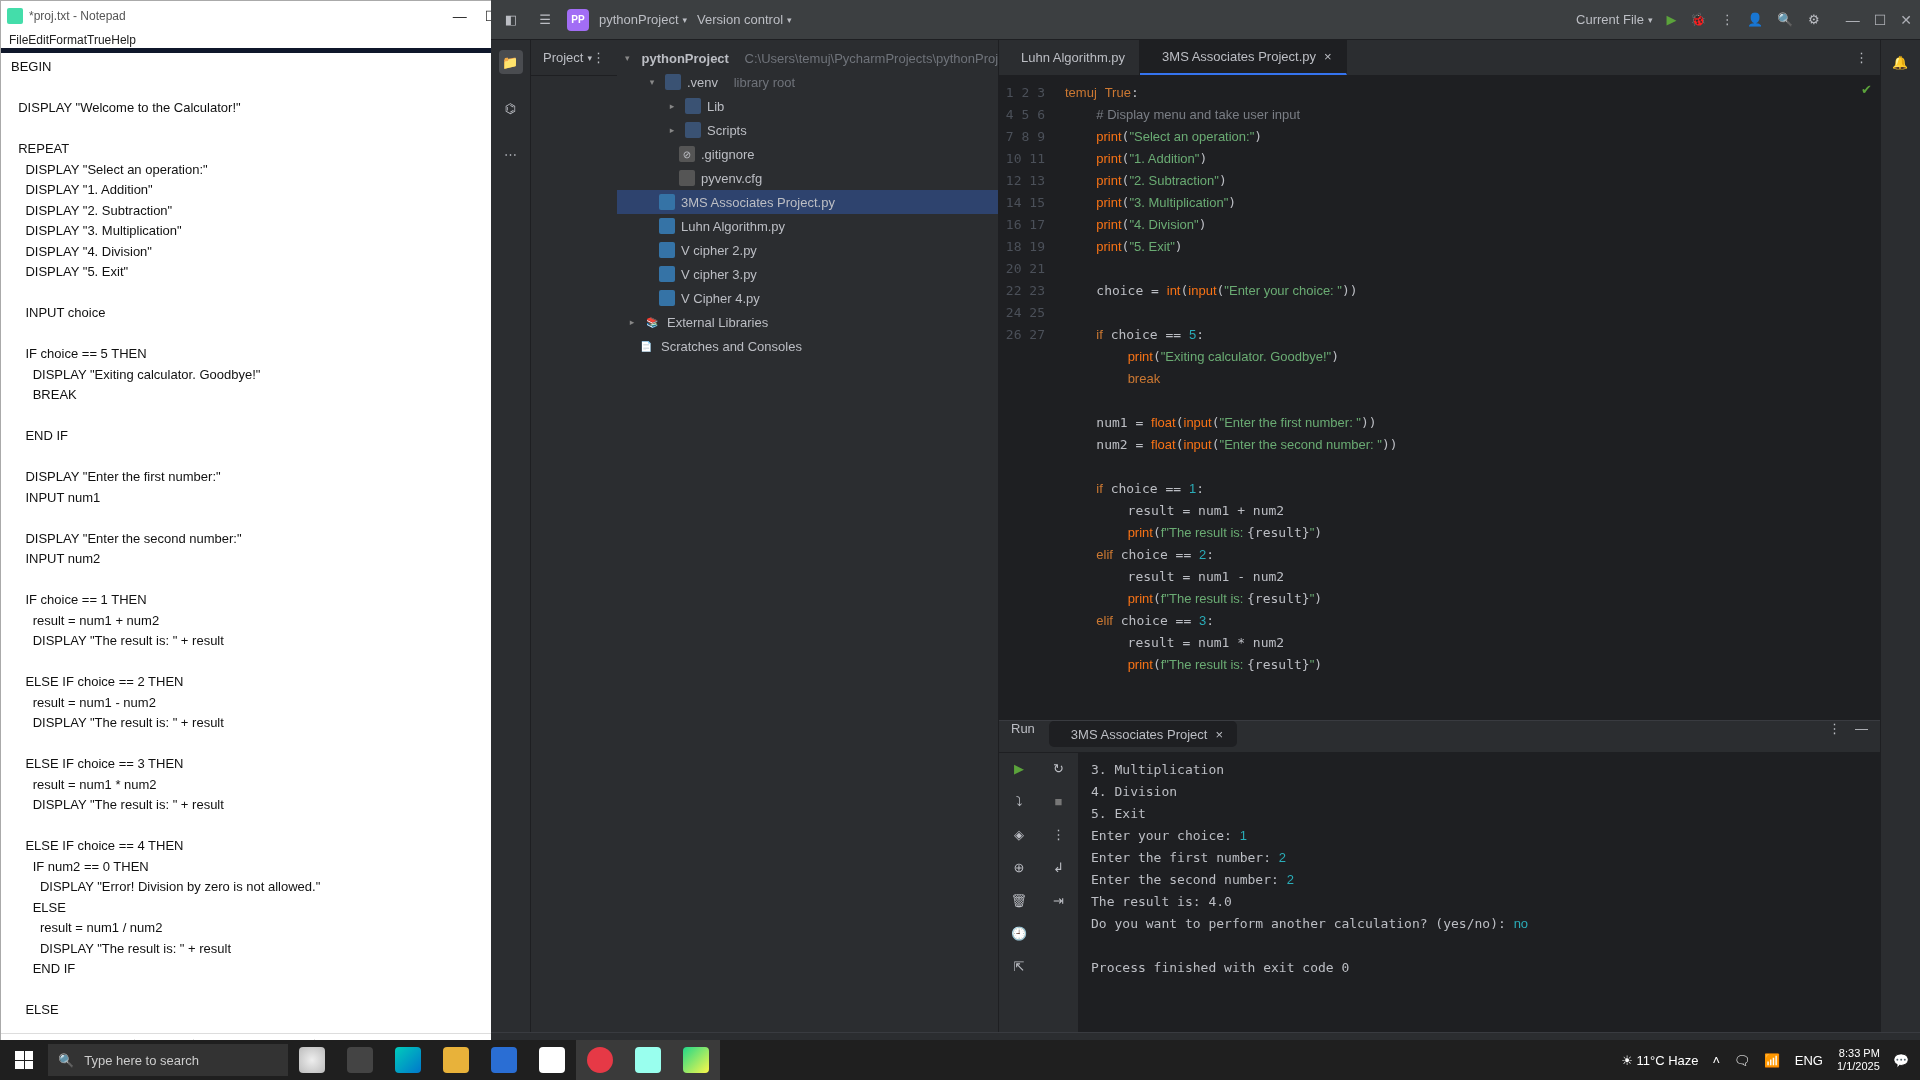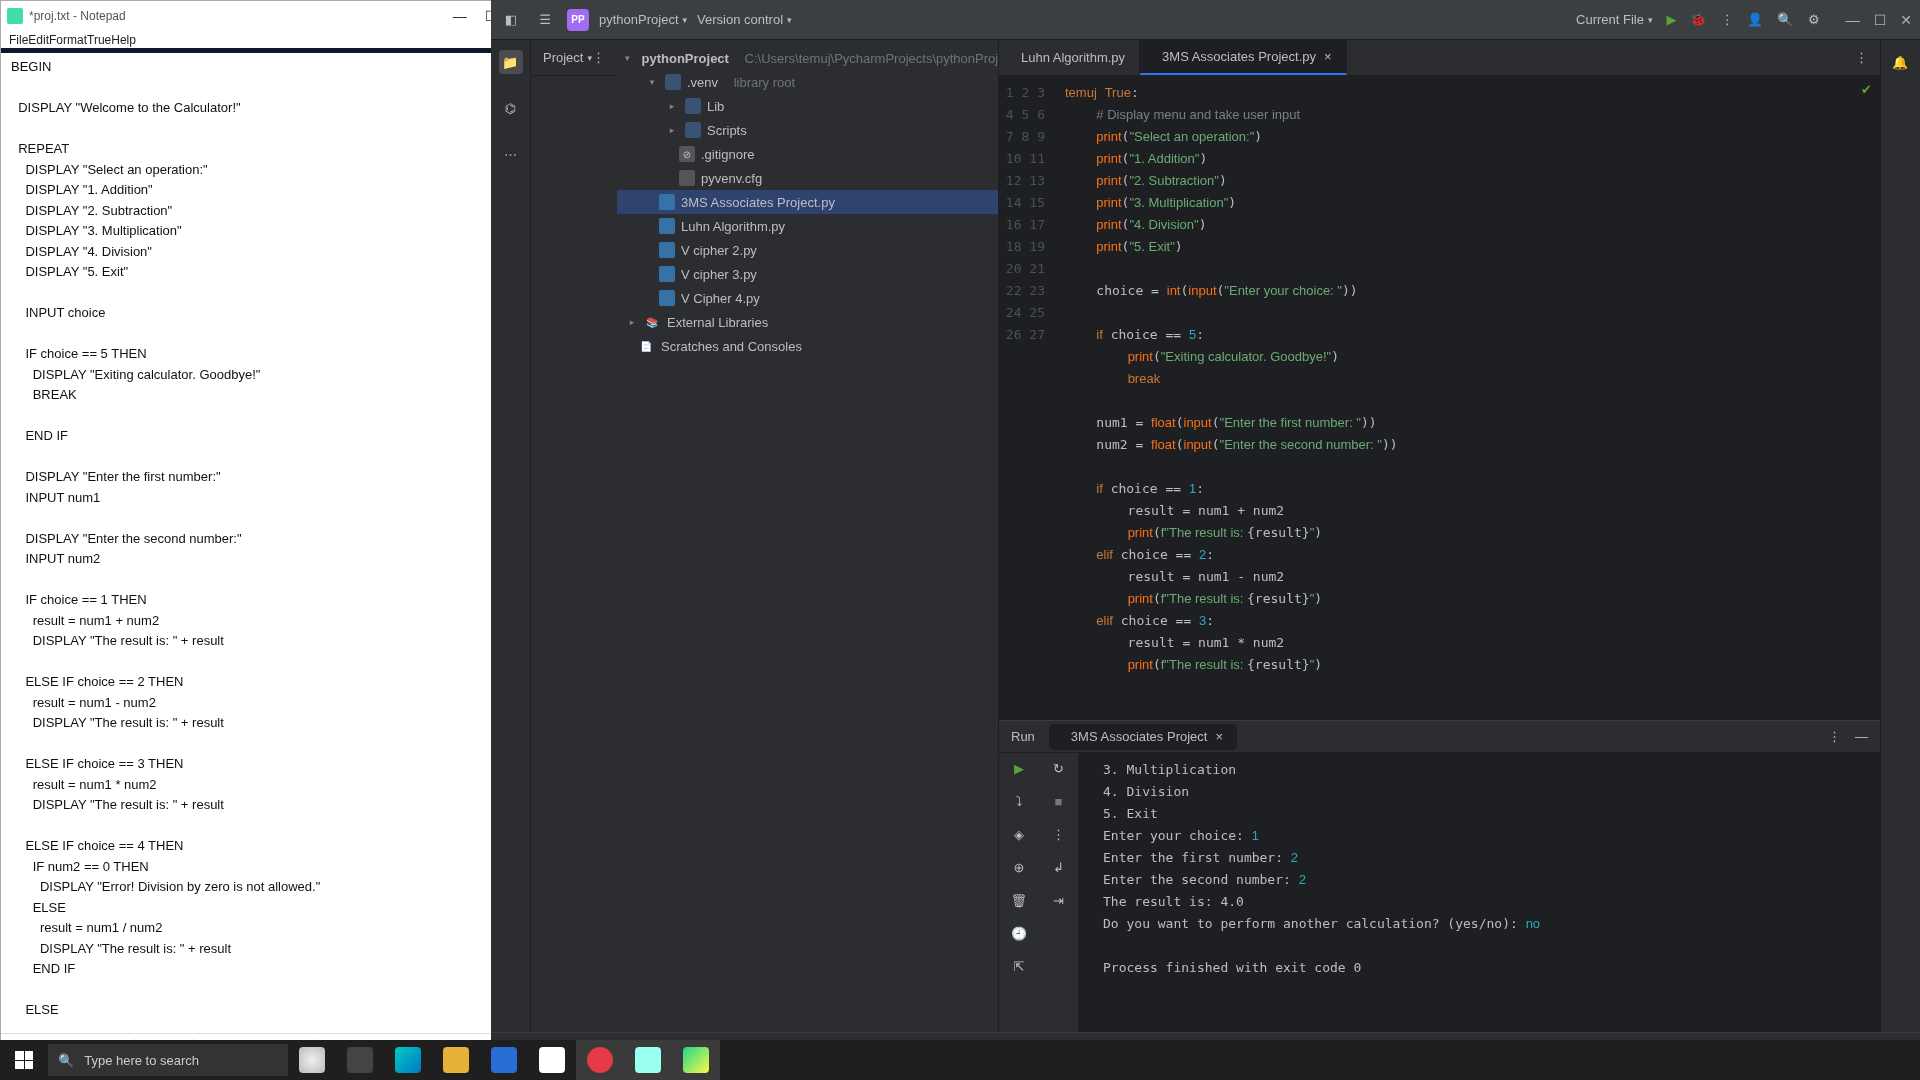--- a/index.html
+++ b/index.html
@@ -57,25 +57,25 @@
 .gutter { width:56px; background:#1e1f22; text-align:right; padding:6px 10px 0 0; color:#4b5059; font-family:Consolas,monospace; font-size:13px; line-height:22px; }
 .code { flex:1; font-family:Consolas,monospace; font-size:13px; line-height:22px; padding:6px 0 0 10px; white-space:pre; color:#bcbec4; }
 .kw { color:#cc7832; }
 .fn { color:#f97316; }
 .st { color:#6aab73; }
 .nm { color:#2aacb8; }
 .cm { color:#7a7e85; }
 .check { position:absolute; right:8px; top:6px; color:#5ba33b; }
 
 .run-panel { height:312px; border-top:1px solid #393b40; background:#2b2d30; display:flex; flex-direction:column; }
-.run-hdr { height:32px; display:flex; align-items:center; padding:0 12px; gap:14px; border-bottom:1px solid #1e1f22; }
+.run-hdr { height:32px; display:flex; align-items:flex-start; padding:0 12px; gap:14px; border-bottom:1px solid #1e1f22; }
 .run-body { flex:1; display:flex; }
 .run-side { width:40px; display:flex; flex-direction:column; align-items:center; padding-top:8px; gap:18px; }
 .run-tb { width:40px; display:flex; flex-direction:column; align-items:center; padding-top:8px; gap:18px; border-right:1px solid #1e1f22; }
-.console { flex:1; font-family:Consolas,monospace; font-size:13px; line-height:22px; padding:6px 24px; white-space:pre; background:#1e1f22; }
+.console { flex:1; font-family:Consolas,monospace; font-size:13px; line-height:22px; padding:6px 12px; white-space:pre; background:#1e1f22; }
 
 .rightbar { width:40px; background:#2b2d30; border-left:1px solid #1e1f22; display:flex; flex-direction:column; align-items:center; padding-top:10px; gap:22px; }
 
 .pc-status { height:26px; background:#2b2d30; border-top:1px solid #393b40; display:flex; align-items:center; padding:0 10px; font-size:12px; gap:14px; color:#9da0a8; }
 .pc-status .r { margin-left:auto; display:flex; gap:18px; }
 .bc { display:flex; gap:6px; align-items:center; }
 
 
 .taskbar { position:absolute; left:0; bottom:0; height:40px; width:100%; background:#1f1f1f; display:flex; align-items:center; color:#fff; font-size:13px; }
 .tb-start { width:48px; height:100%; display:flex; align-items:center; justify-content:center; background:#1f1f1f; }
@@ -446,13 +446,25 @@
     <div class="app active">
         <div class="appico" style="background:#e63946;border-radius:50%"></div>
       </div>
     <div class="app active">
         <div class="appico" style="background:#9fe"></div>
       </div>
     <div class="app active">
         <div class="appico" style="background:linear-gradient(135deg,#21d789,#fcf84a)"></div>
       </div>
   </div>
+  <div class="tb-right">
+    <span>☀ <span>11°C Haze</span></span>
+    <span>˄</span>
+    <span>🗨</span>
+    <span>📶</span>
+    <span>ENG</span>
+    <div class="clock">
+        <div>8:33 PM</div>
+        <div>1/1/2025</div>
+      </div>
+    <span>💬</span>
+  </div>
 </div>
 
 </body></html>

